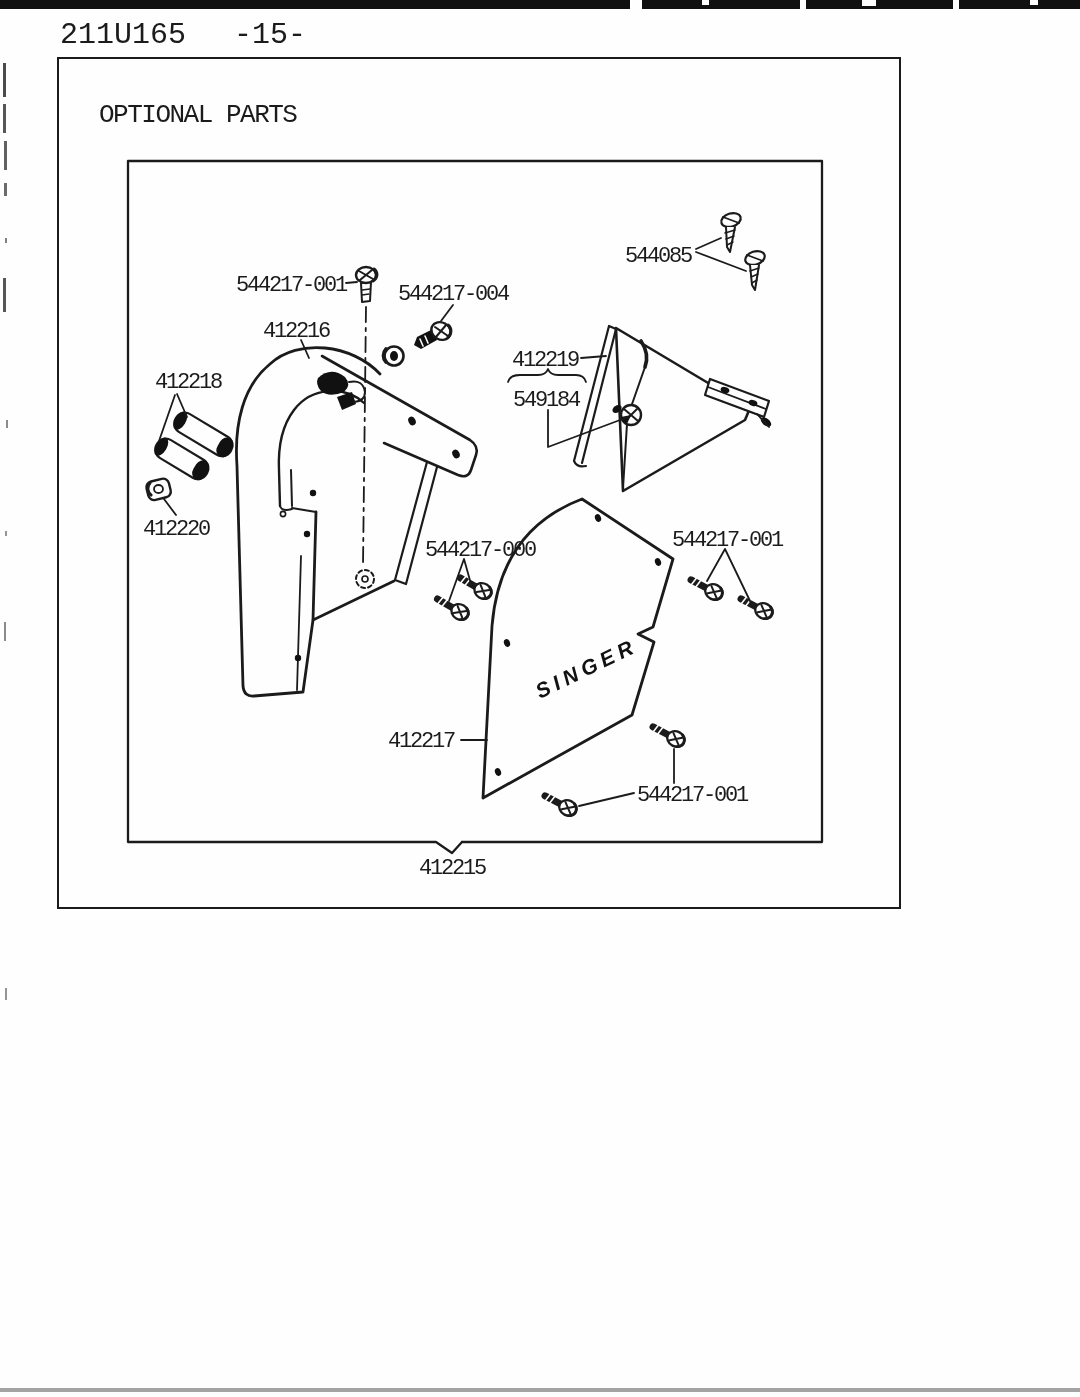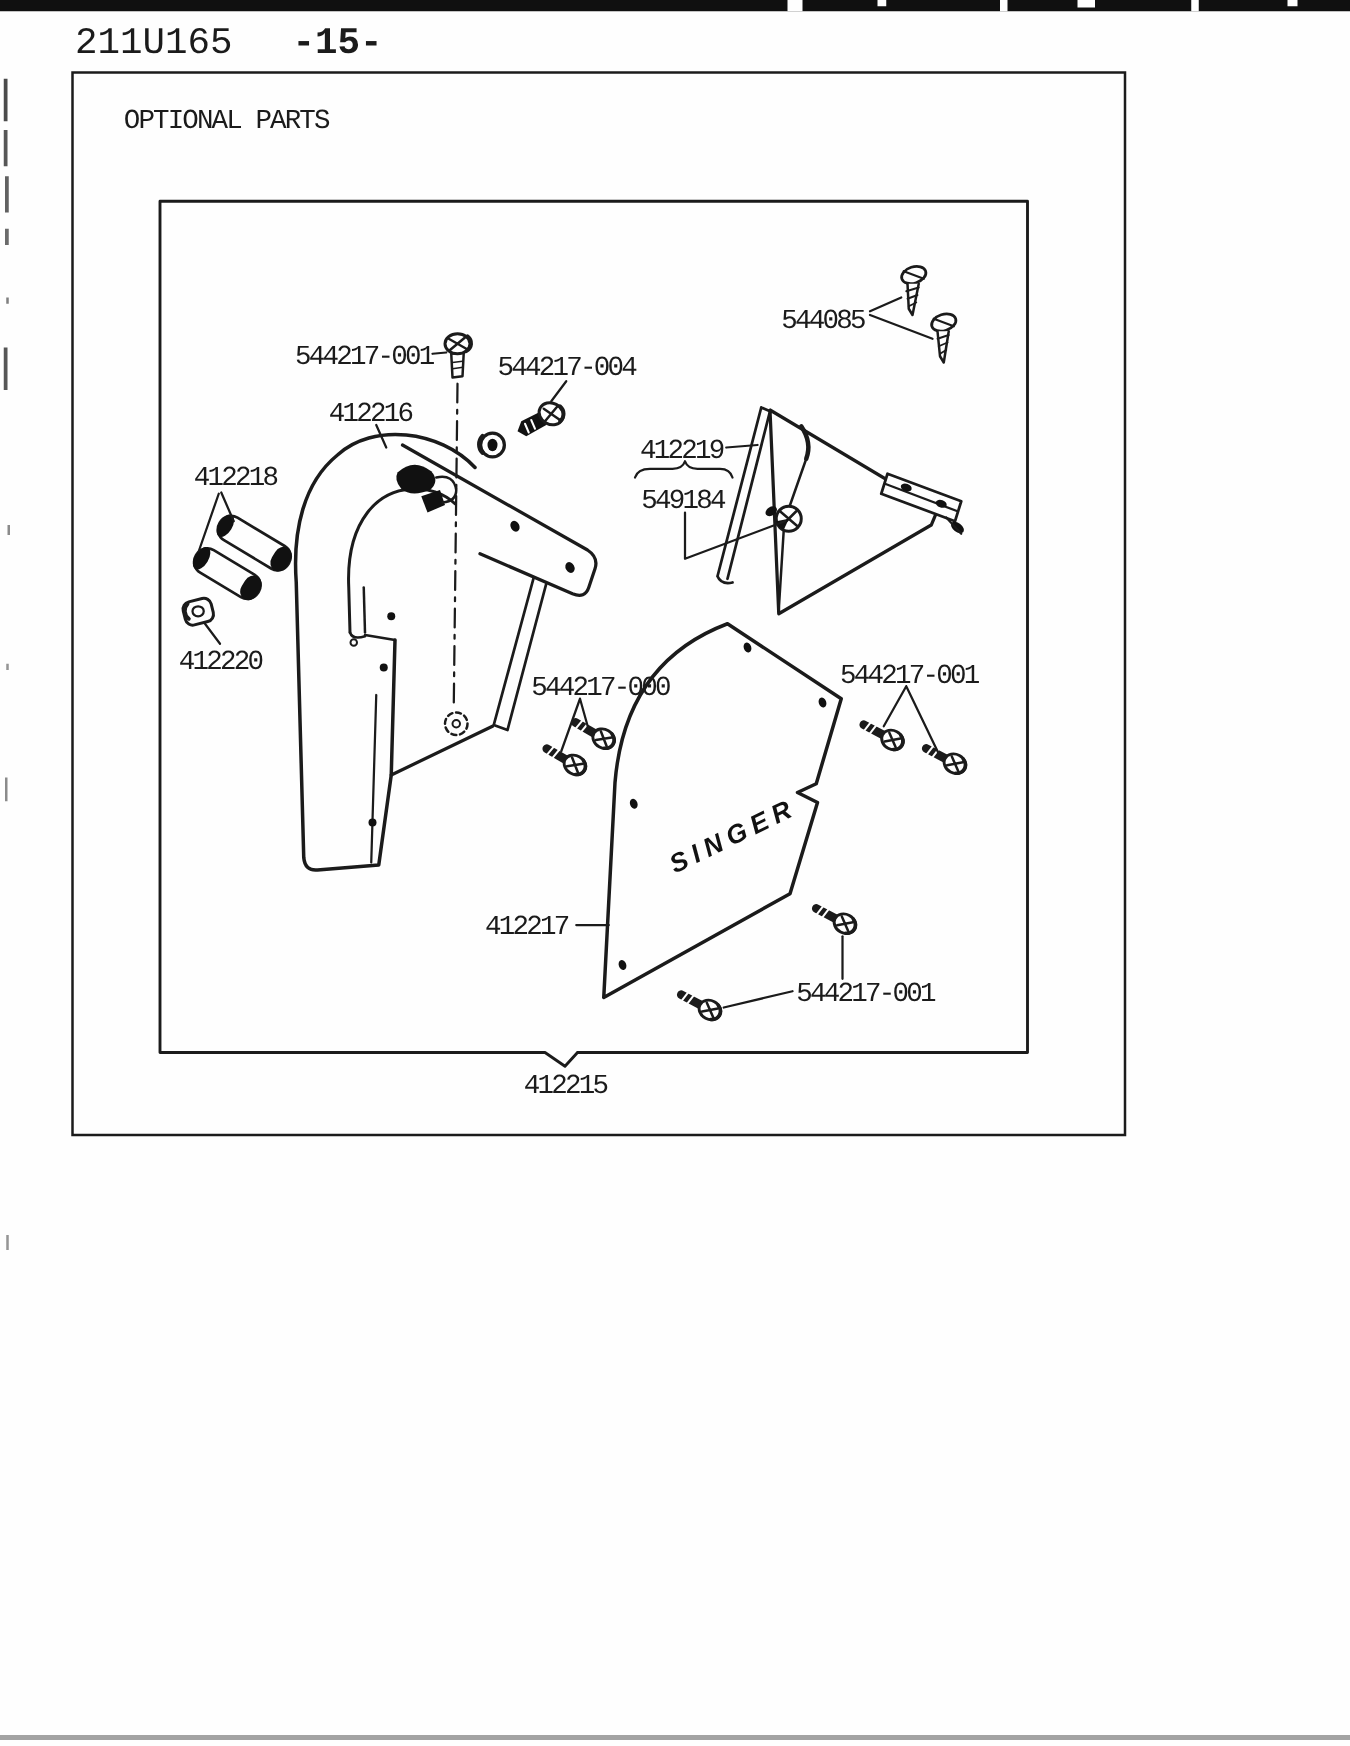--- a/index.html
+++ b/index.html
@@ -4,27 +4,27 @@
 <style>
   html,body{margin:0;padding:0;background:#ffffff;}
   .page{
     position:relative;width:1080px;height:1397px;background:#fefefe;
     overflow:hidden;font-family:"Liberation Mono","DejaVu Sans Mono",monospace;
     color:#1b1b1b;
   }
   .top-band{position:absolute;left:0;top:0;width:1080px;height:9px;background:#101010;}
   .band-gap{position:absolute;top:0;height:9px;background:#fefefe;}
   .doc-header{position:absolute;left:60px;top:18px;font-size:30px;letter-spacing:0;white-space:pre;}
-  .doc-header .pageno{margin-left:48px;font-weight:bold;}
+  .doc-header .pageno{margin-left:48px;}
   .outer-box{
     position:absolute;left:57px;top:57px;width:840px;height:848px;
     border:2.6px solid #1b1b1b;
   }
   .section-title{
-    position:absolute;left:99px;top:84px;font-size:22px;letter-spacing:-1.5px;
+    position:absolute;left:99px;top:100px;font-size:26px;letter-spacing:-1.5px;
   }
   svg.diagram{position:absolute;left:0;top:0;width:1080px;height:1397px;}
   .part-label{
     font-family:"Liberation Mono","DejaVu Sans Mono",monospace;
     font-size:22px;letter-spacing:-2.2px;fill:#1b1b1b;
   }
   .brand-text{
     font-family:"Liberation Sans","DejaVu Sans",sans-serif;
     font-style:italic;font-weight:bold;font-size:21px;letter-spacing:5px;fill:#111;
   }

